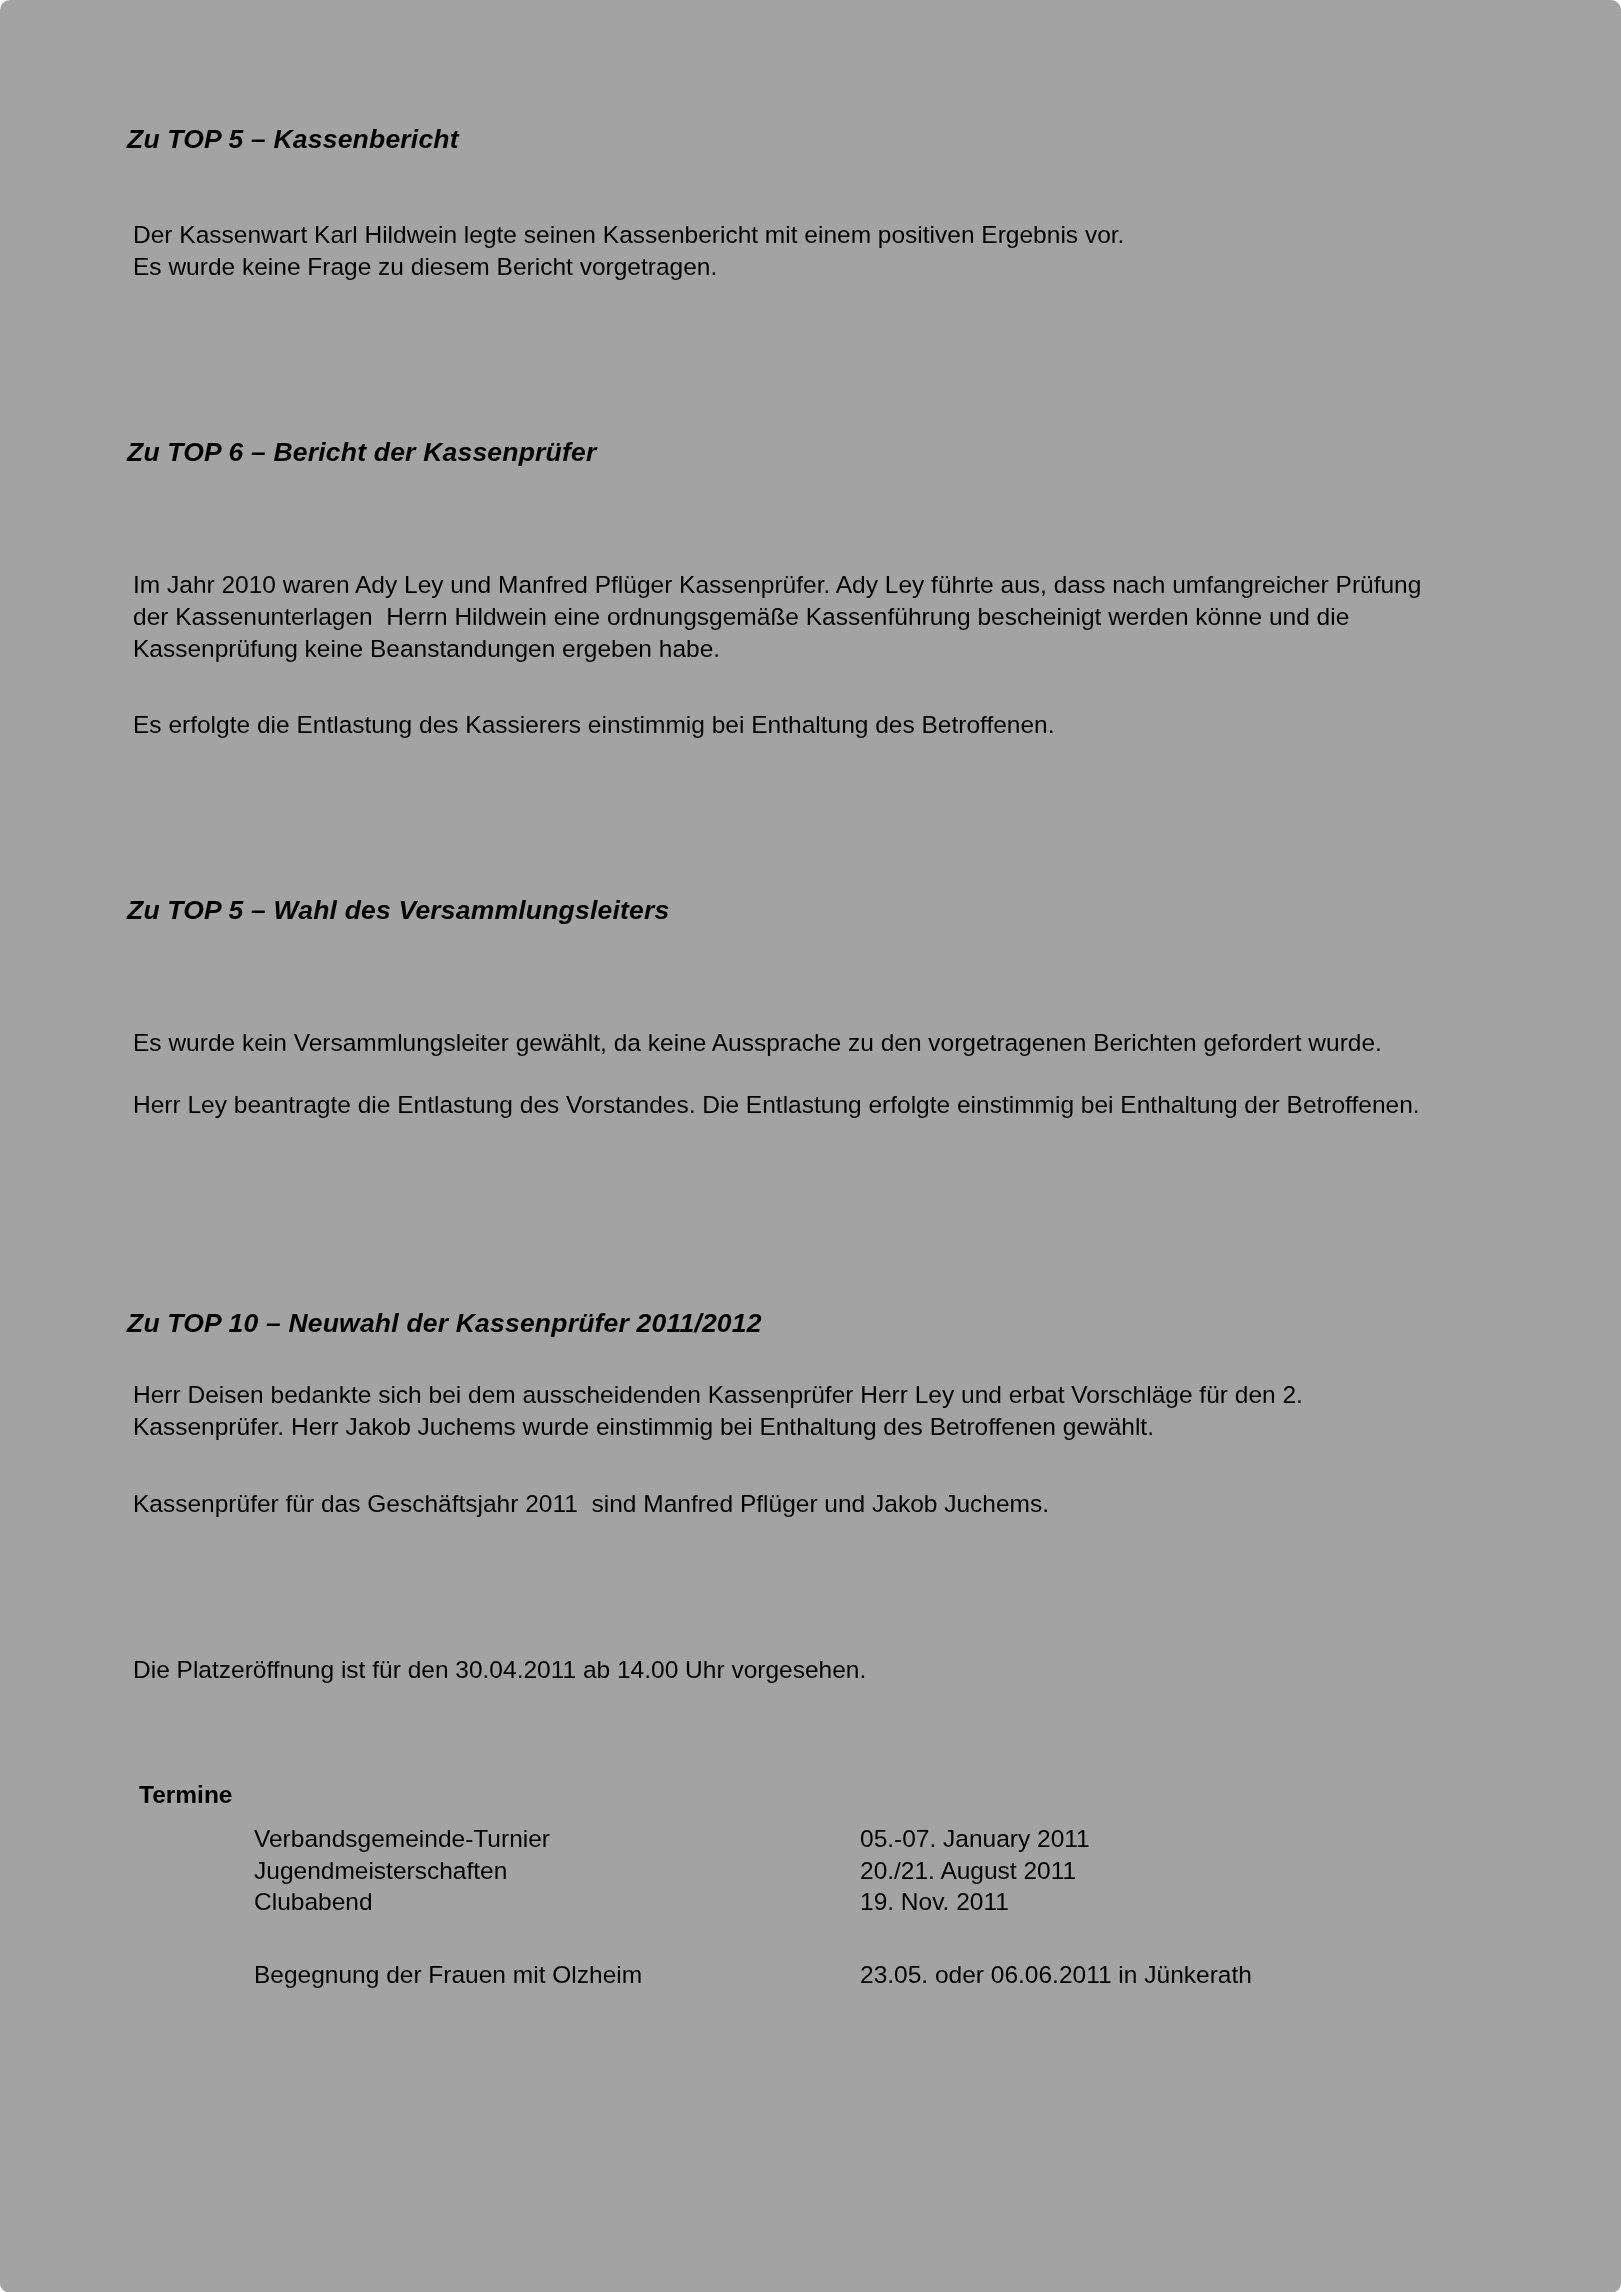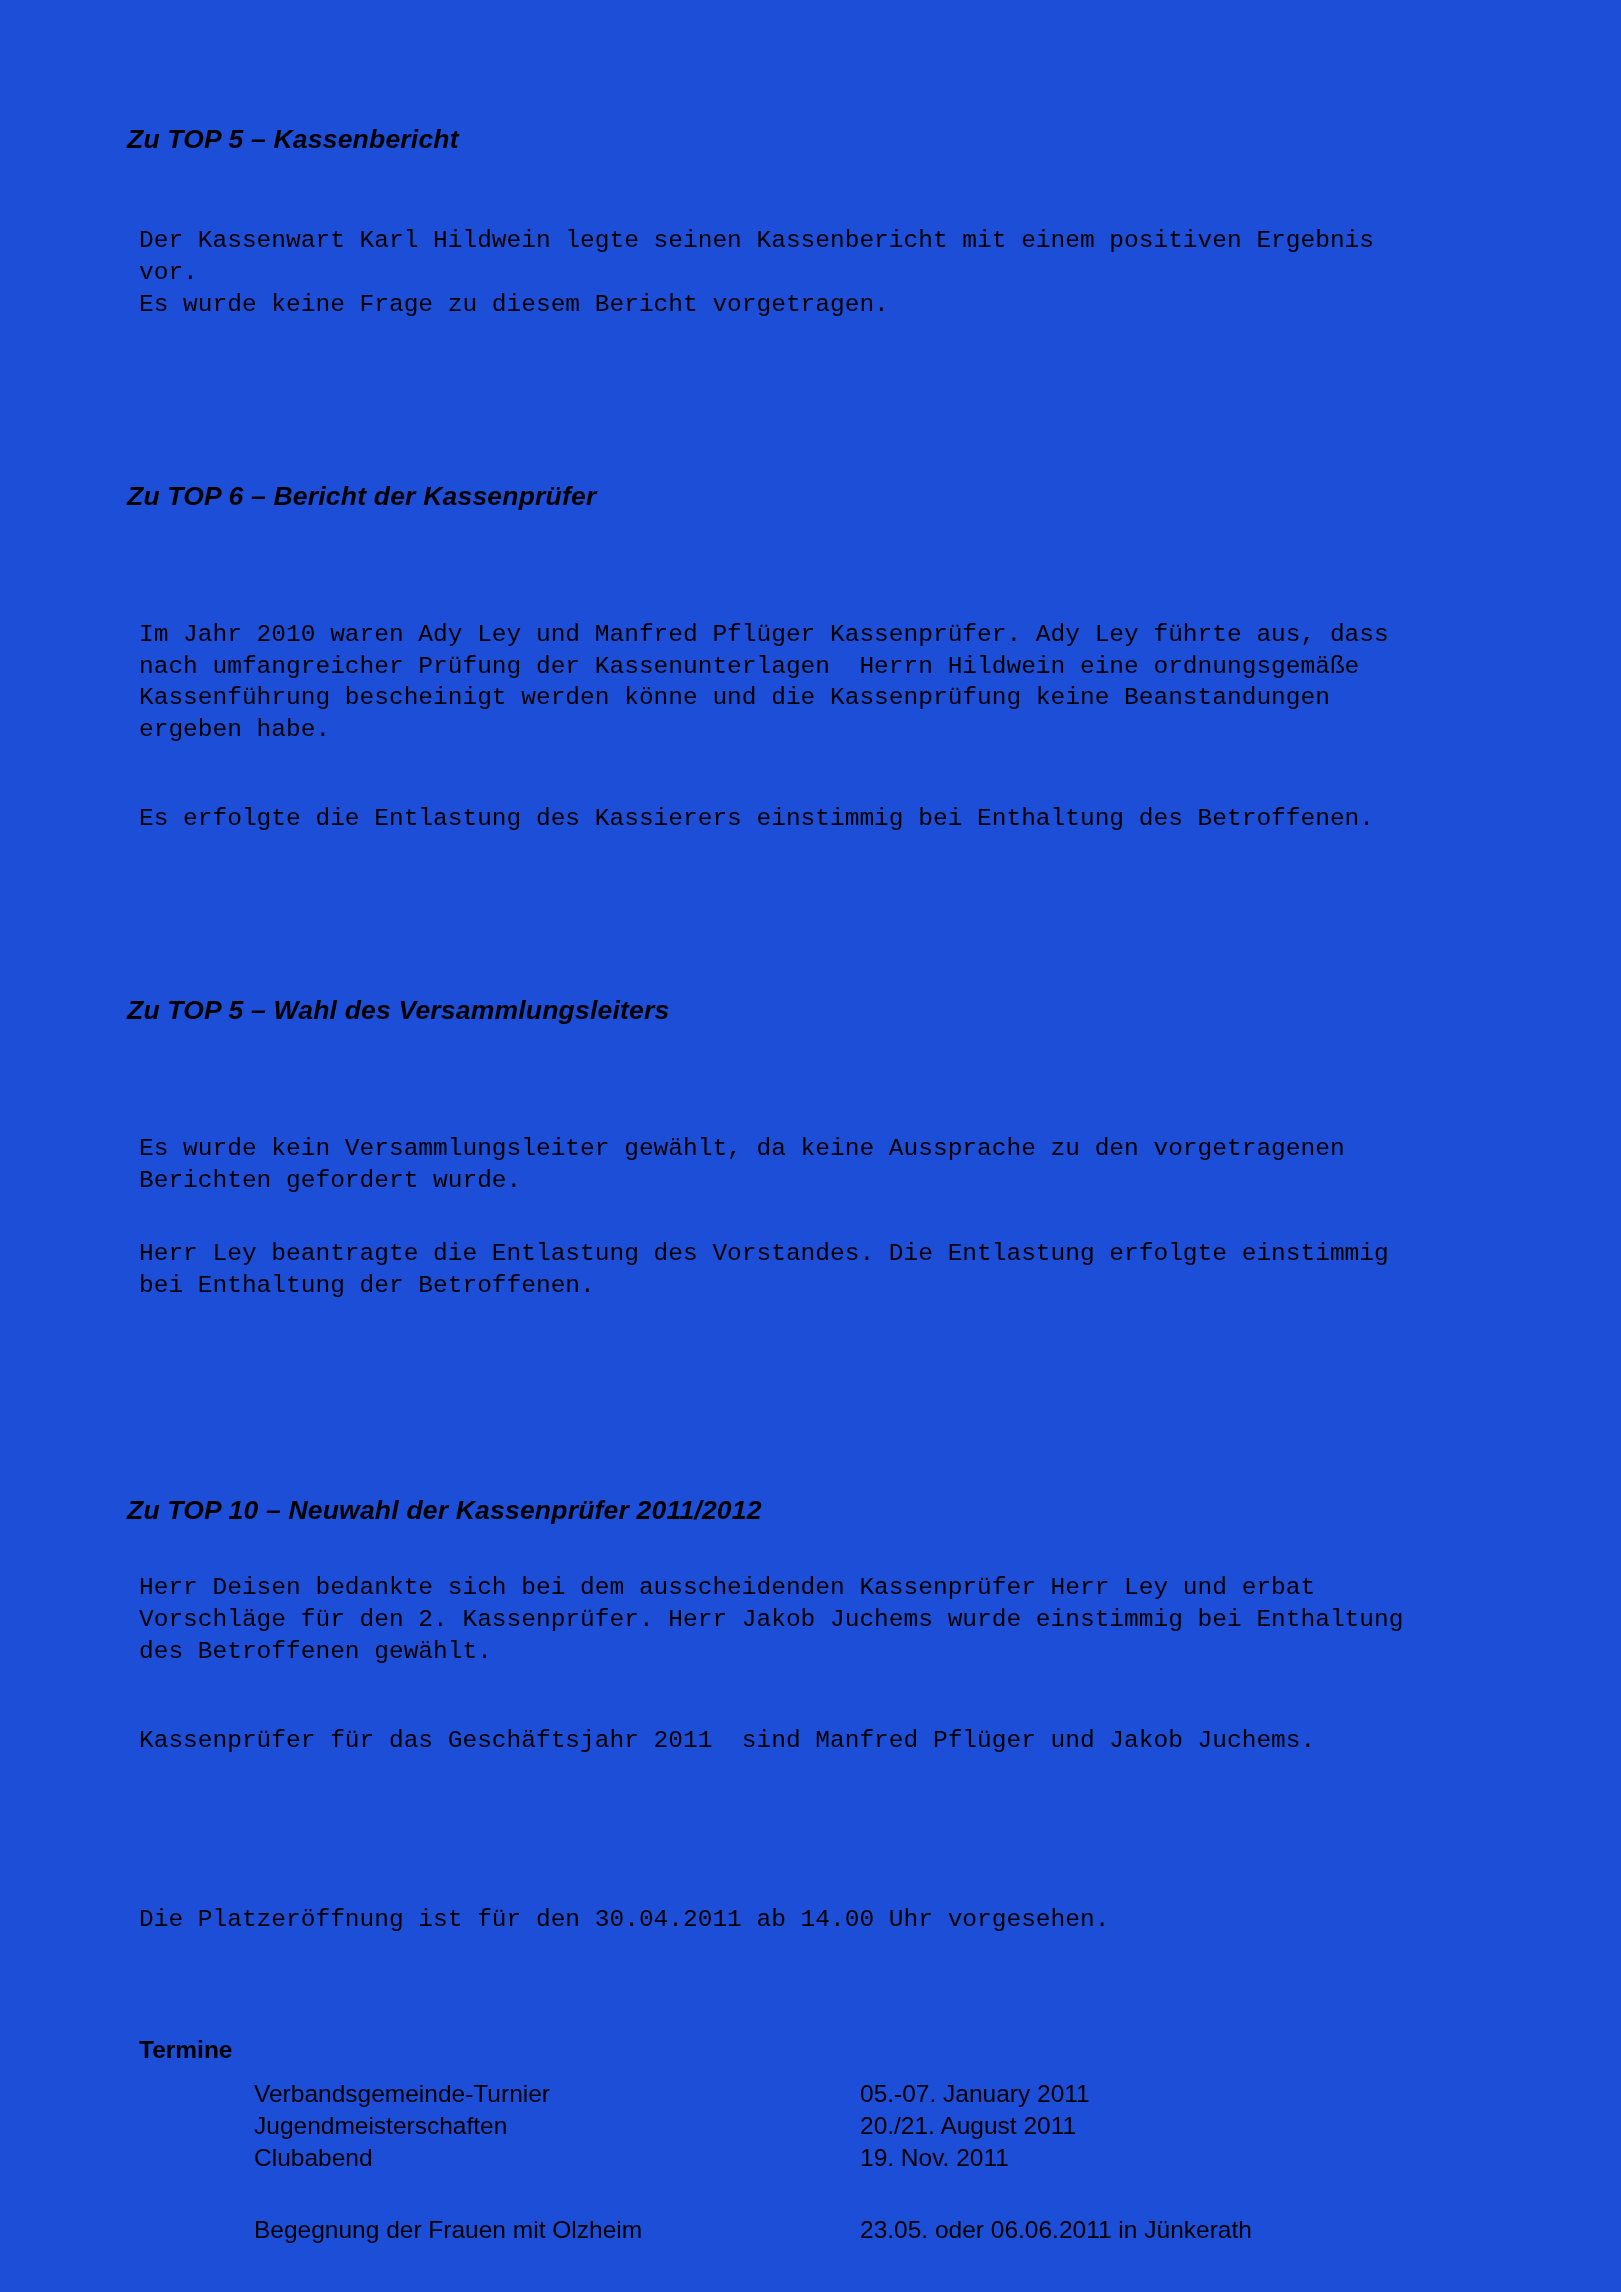--- a/index.html
+++ b/index.html
@@ -4,48 +4,48 @@
 <style>
   html, body {
     margin: 0;
     padding: 0;
     background: #ffffff;
   }
   .page {
     position: relative;
     width: 1621px;
     height: 2293px;
-    background: #1d4ed8;
+    background: #a3a3a3;
     margin: 0 auto;
     font-family: "Liberation Sans", sans-serif;
     color: #000000;
     overflow: hidden;
+    border-radius: 10px;
   }
   .content {
     position: absolute;
     left: 127px;
     top: 0;
     width: 1318px;
   }
   h2.section-heading {
     font-size: 26.5px;
     font-weight: bold;
     font-style: italic;
     line-height: 1.25;
     margin: 0;
     letter-spacing: 0.2px;
   }
   p.body-text {
     font-size: 24.5px;
     font-weight: normal;
     font-style: normal;
     line-height: 1.30;
-    margin: 12px;
+    margin: 6px;
     white-space: pre-wrap;
-    font-family: Liberation Mono, monospace;
   }
   .spacer-xs { height: 17.6px; }
   .spacer-s  { height: 33px; }
   .spacer-m  { height: 57px; }
   .spacer-l  { height: 94px; }
   .spacer-xl { height: 147px; }
 
   
   .top-pad { height: 123px; }
 

